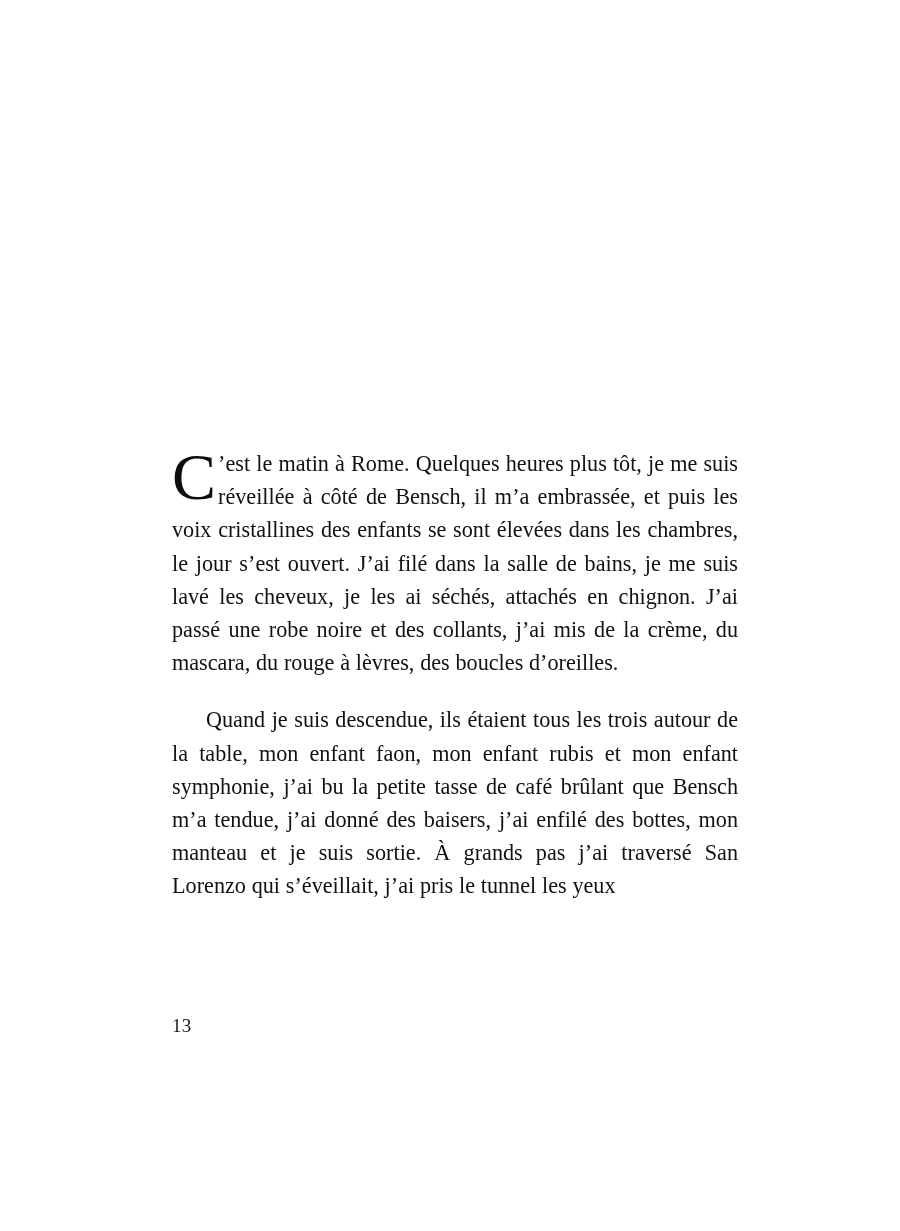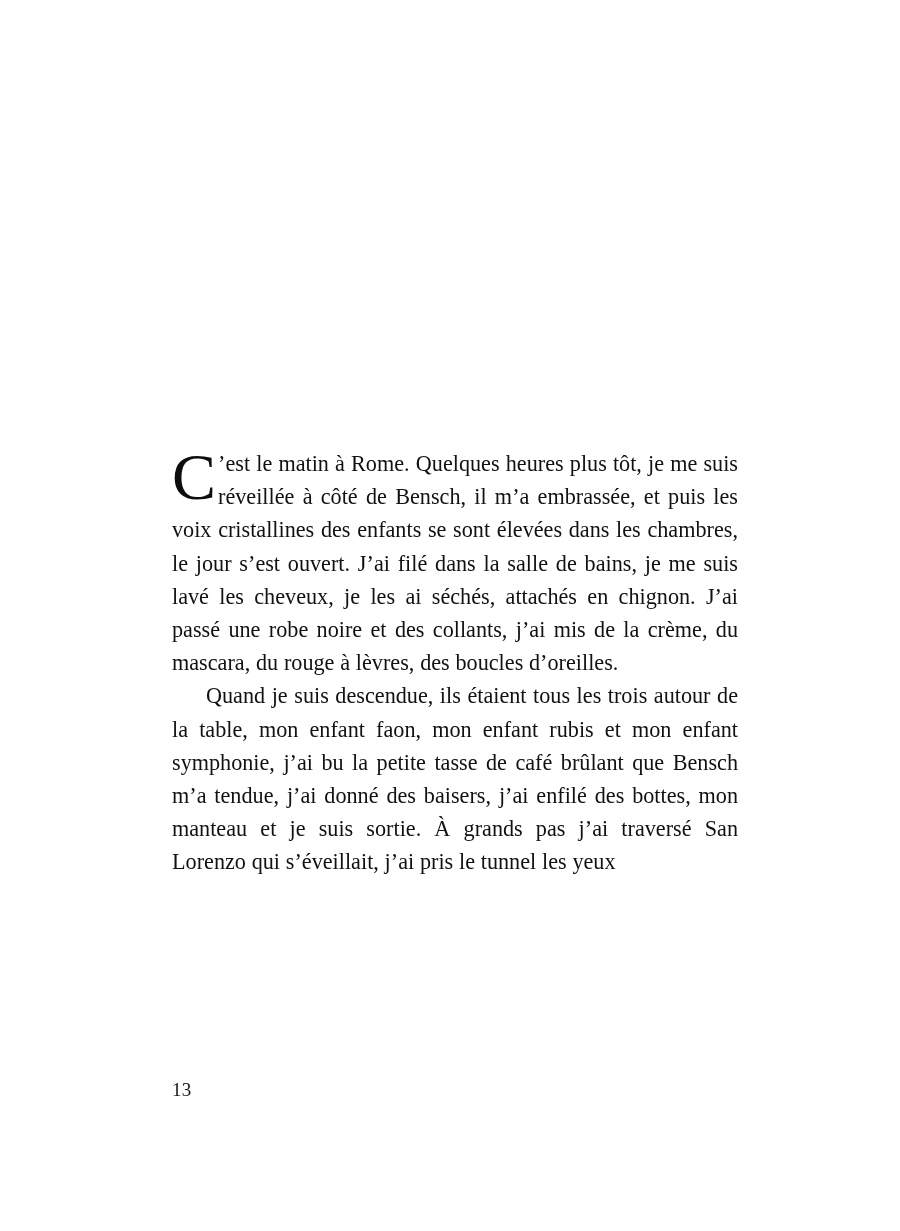--- a/index.html
+++ b/index.html
@@ -55,26 +55,27 @@
     line-height: 0.79;
     padding-top: 4px;
     padding-right: 2px;
     margin-bottom: -6px;
     color: #0d0d0d;
     font-weight: normal;
   }
 
   .par-indented {
     text-indent: 34px;
+    margin-top: 24px;
   }
 
   .folio {
     position: absolute;
     left: 172px;
-    top: 1080px;
+    top: 1016px;
     font-size: 19px;
     line-height: 1;
     color: #161616;
     letter-spacing: 0.2px;
   }
 </style>
 </head>
 <body>
 
 <div class="page">

